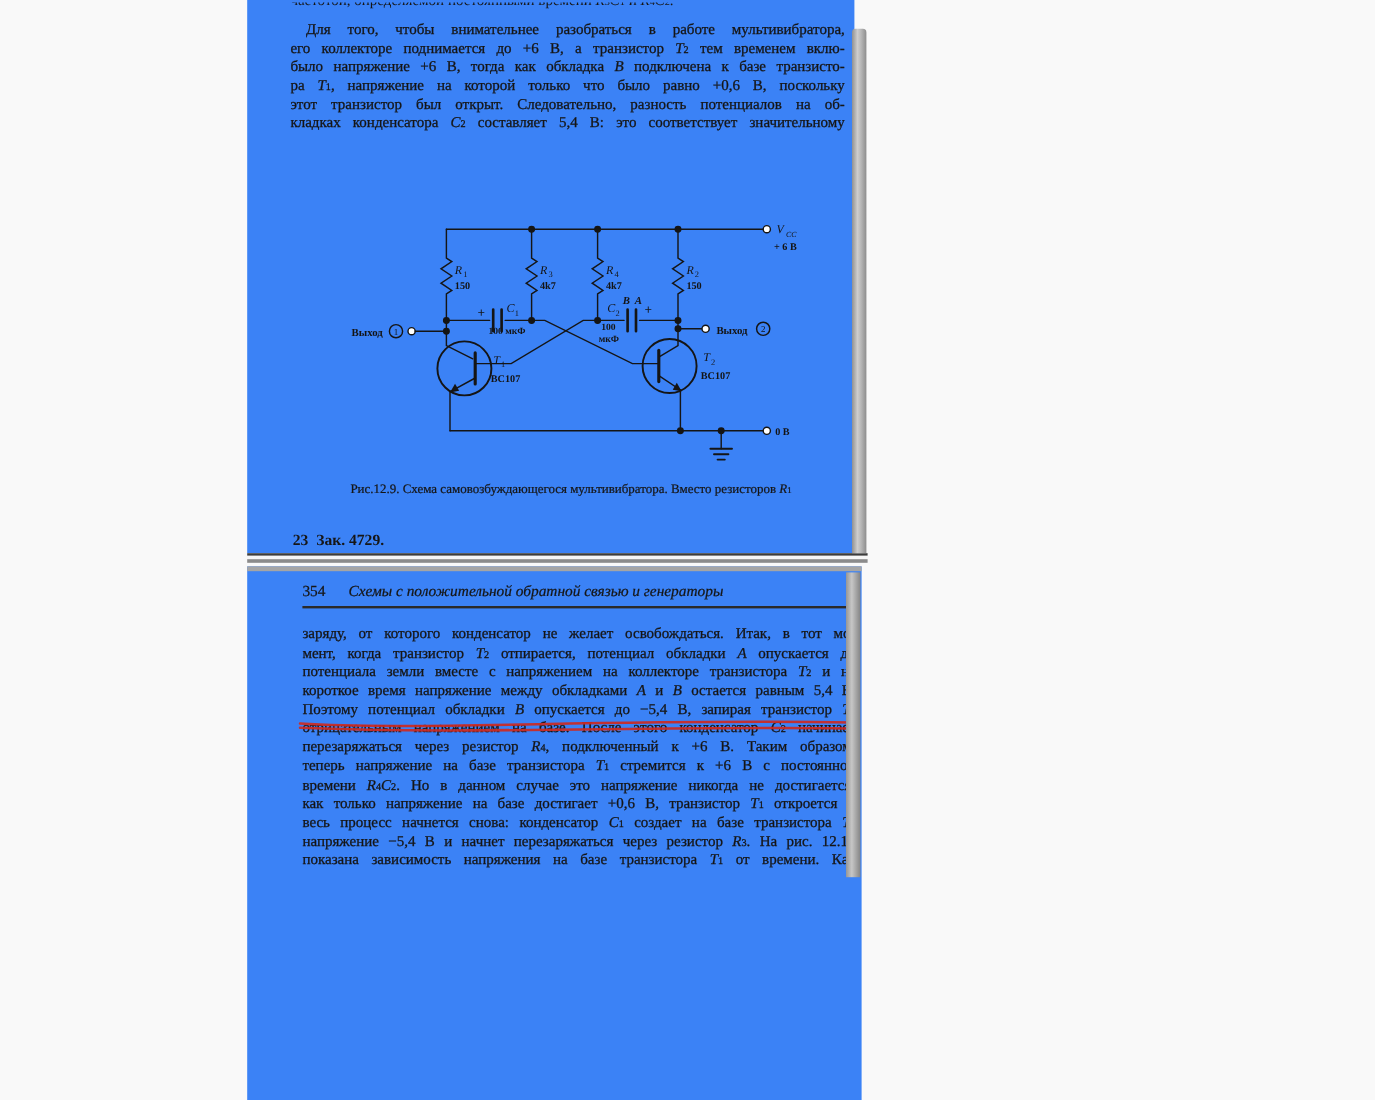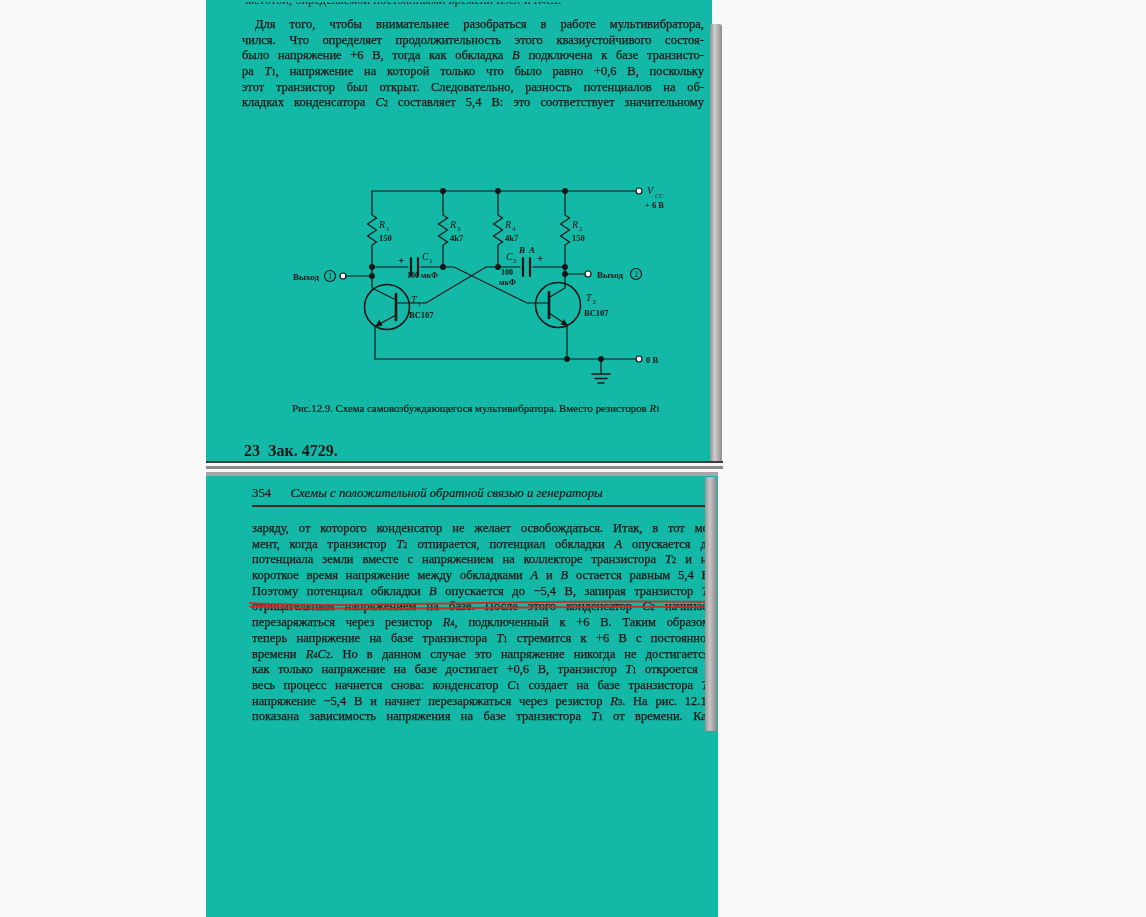--- a/index.html
+++ b/index.html
@@ -1,18 +1,18 @@
 <!DOCTYPE html>
 <html><head>
 <meta charset="utf-8">
 <style>
   html,body{margin:0;padding:0;background:#f9f9f9;}
   .canvas{position:relative;width:1146px;height:917px;background:#f9f9f9;overflow:hidden;
           font-family:"Liberation Serif",serif;color:#161616;}
-  .page{position:absolute;background:#14b8a6;}
+  .page{position:absolute;background:#3b82f6;}
   .page-top{left:206px;top:0;width:506px;height:461px;}
   .page-top-edge{position:absolute;left:206px;top:461px;width:517px;height:8px;background:#f6f6f6;
                  border-top:2px solid #3c3c3c;border-bottom:3px solid #8b8b8b;box-sizing:border-box;}
   .strip-top{position:absolute;left:710px;top:24px;width:12px;height:437px;
              background:linear-gradient(90deg,#909090,#cdcdcd 38%,#b8b8b8 62%,#8d8d8d);border-radius:3px 3px 0 0;}
   .page-bottom{left:206px;top:472px;width:512px;height:445px;border-top:4px solid #a5a5a5;box-sizing:content-box;}
   .strip-bottom{position:absolute;left:705px;top:477px;width:12px;height:254px;
                 background:linear-gradient(90deg,#969696,#c6c6c6 40%,#858585);}
 
   .clip-wrap{position:absolute;left:36px;top:2px;width:462px;height:12px;overflow:hidden;}
@@ -22,21 +22,21 @@
   .tb-top{left:36px;top:17px;width:462px;}
   .tb-bottom{left:46px;top:45px;width:461px;}
   .tline{text-align:justify;height:15.7px;overflow:hidden;}
   .tline::after{content:"";display:inline-block;width:100%;height:0;}
   .tb-top .tline:first-child{text-indent:13px;}
   i{font-style:italic;}
   sub{font-size:68%;vertical-align:-18%;line-height:0;}
 
   .caption{position:absolute;left:86px;top:402px;width:418px;font-size:10.8px;line-height:13.6px;font-family:Liberation Serif, serif;
            -webkit-text-stroke:0.2px #161616;}
-  .page-footer{position:absolute;left:38px;top:442px;font-size:16px;font-weight:bold;white-space:pre;}
+  .page-footer{position:absolute;left:38px;top:442px;font-size:13px;font-weight:bold;white-space:pre;}
 
   .running-head{position:absolute;left:46px;top:10px;font-size:12.8px;-webkit-text-stroke:0.2px #161616;}
   .running-head .num{margin-right:16px;}
   .running-head .title{font-style:italic;}
   .head-rule{position:absolute;left:46px;top:29px;width:461px;height:2px;background:#2a2a2a;}
 
   svg.circuit{position:absolute;left:74px;top:178px;}
   svg text{font-family:"Liberation Serif",serif;fill:#141414;}
   svg .ital{font-style:italic;}
   svg .bld{font-weight:bold;}
@@ -47,21 +47,21 @@
 
 <div class="canvas">
 
   <section class="page page-top">
     <div class="clip-wrap">
       <div class="clip-inner">частотой, определяемой постоянными времени <i>R</i><sub>3</sub><i>C</i><sub>1</sub> и <i>R</i><sub>4</sub><i>C</i><sub>2</sub>.</div>
     </div>
 
     <div class="text-block tb-top">
         <div class="tline">Для того, чтобы внимательнее разобраться в работе мультивибратора,</div>
-        <div class="tline">чился. Что определяет продолжительность этого квазиустойчивого состоя-</div>
+        <div class="tline">его коллекторе поднимается до +6 В, а транзистор <i>T</i><sub>2</sub> тем временем вклю-</div>
         <div class="tline">было напряжение +6 В, тогда как обкладка <i>B</i> подключена к базе транзисто-</div>
         <div class="tline">ра <i>T</i><sub>1</sub>, напряжение на которой только что было равно +0,6 В, поскольку</div>
         <div class="tline">этот транзистор был открыт. Следовательно, разность потенциалов на об-</div>
         <div class="tline">кладках конденсатора <i>C</i><sub>2</sub> составляет 5,4 В: это соответствует значительному</div>
       </div>
 
     <svg class="circuit" width="440" height="222" viewBox="0 0 440 222">
       <g stroke="#151515" stroke-width="1.2" fill="none" stroke-linecap="round">
 
         <path d="M92,13 H356"></path>

